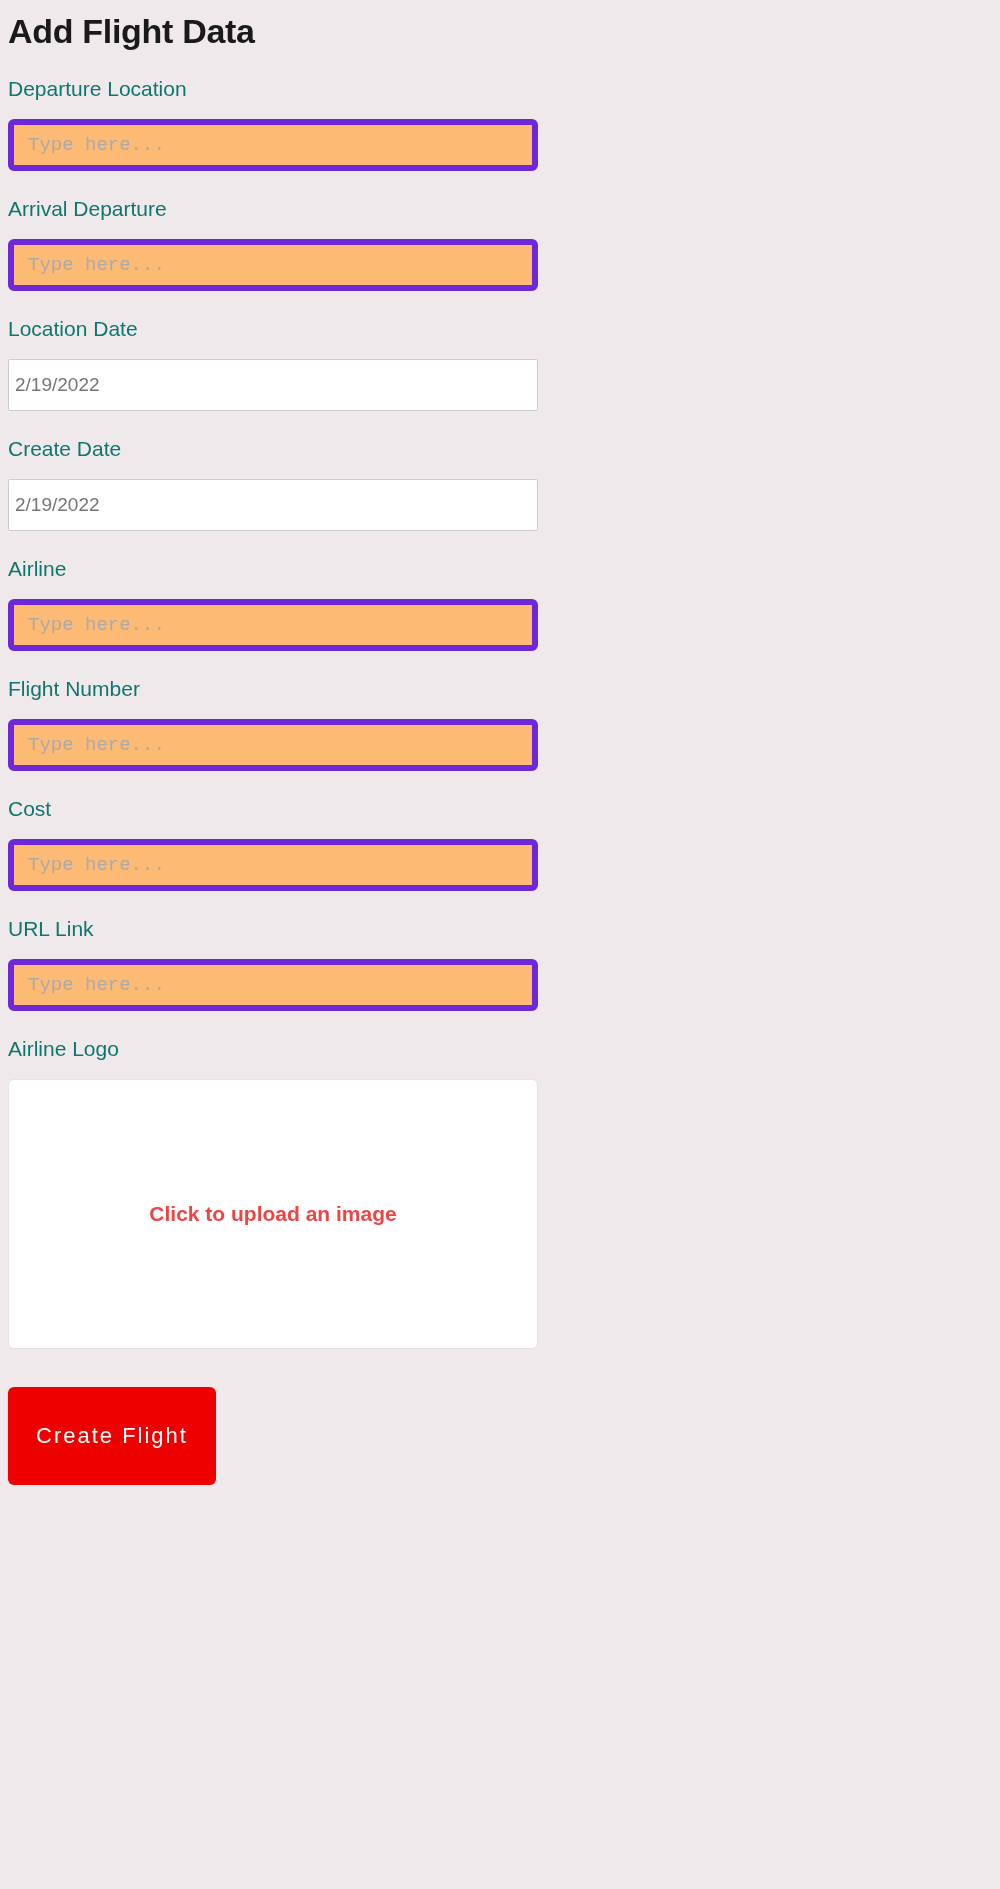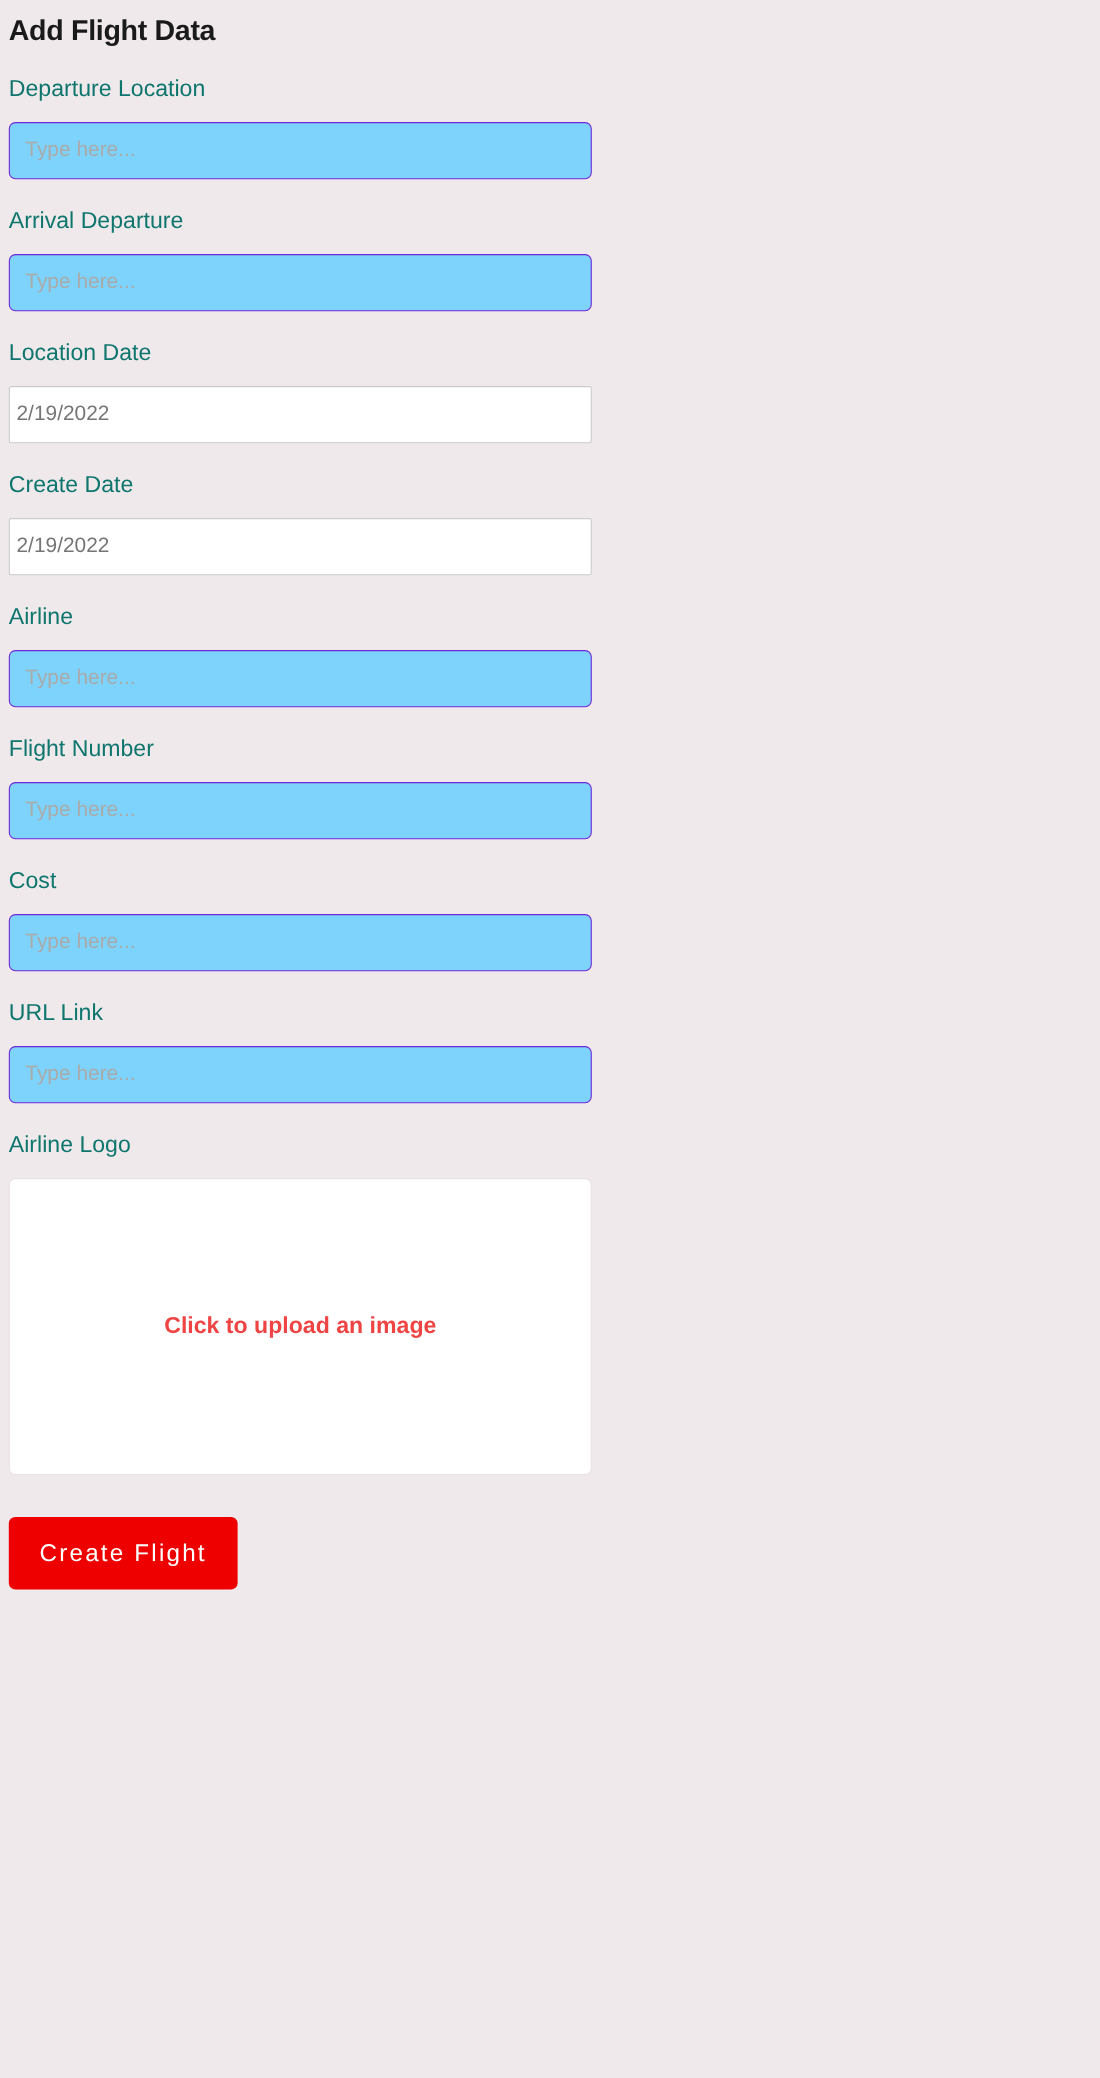--- a/index.html
+++ b/index.html
@@ -9,45 +9,45 @@
     }
     body {
       font-family: -apple-system, BlinkMacSystemFont, 'Segoe UI', Arial, sans-serif;
       background: #efe9eb;
       color: #1a1a1a;
       width: 1000px;
       min-height: 1889px;
       padding: 12px 8px;
     }
     h2 {
-      font-size: 26px;
+      font-size: 34px;
       font-weight: 700;
       margin-bottom: 26px;
       letter-spacing: -0.3px;
     }
     .form-group {
       margin-bottom: 26px;
     }
     .form-label {
       display: block;
       font-size: 21px;
       font-weight: 400;
       color: #0f766e;
       margin-bottom: 18px;
     }
     .text-input {
       width: 530px;
       height: 52px;
-      background: #7dd3fc;
-      border: 1px solid #6d28d9;
+      background: #fdba74;
+      border: 6px solid #6d28d9;
       border-radius: 6px;
       padding: 0 14px;
       font-size: 19px;
       color: #333;
-      font-family: Liberation Sans, sans-serif;
+      font-family: Liberation Mono, monospace;
       outline: none;
     }
     .text-input::placeholder {
       color: #aaa;
     }
     .date-input {
       width: 530px;
       height: 52px;
       background: #fff;
       border: 1px solid #ccc;
@@ -73,21 +73,21 @@
       font-size: 21px;
       font-weight: 600;
       color: #ef4444;
     }
     .submit-button {
       margin-top: 38px;
       background: #ee0000;
       color: #fff;
       border: none;
       border-radius: 6px;
-      padding: 20px 28px;
+      padding: 36px 28px;
       font-size: 22px;
       font-weight: 500;
       letter-spacing: 2px;
       cursor: pointer;
       font-family: inherit;
     }
     .last-group {
       margin-bottom: 0;
     }
   </style>

